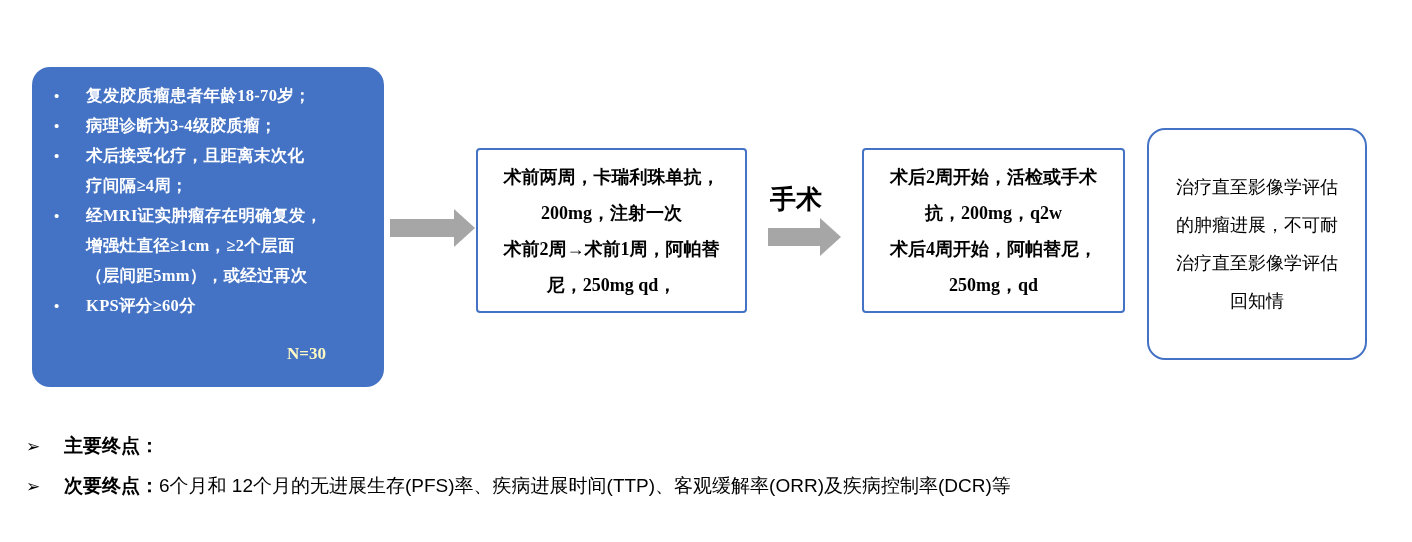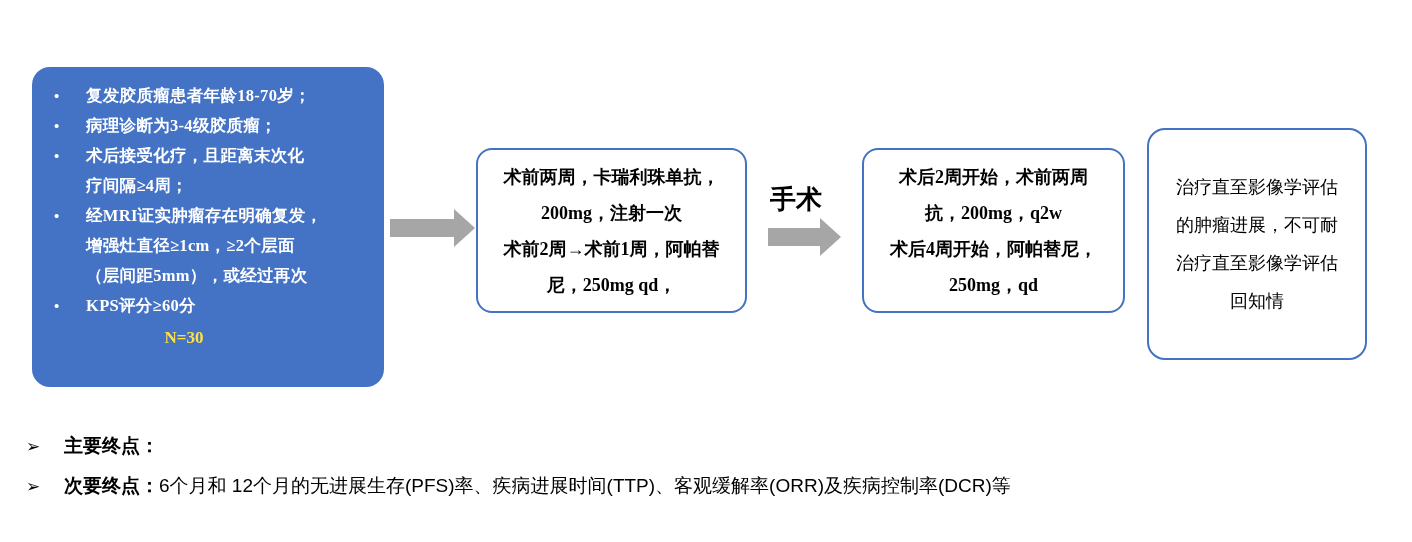--- a/index.html
+++ b/index.html
@@ -43,36 +43,36 @@
     letter-spacing: 0.3px;
   }
   .elig-item .bullet {
     position: absolute;
     left: 12px;
     top: 0;
     font-size: 15px;
     line-height: 30px;
   }
   .elig-n {
-    color: #fde047;
+    color: #fef9c3;
     font-family: "Liberation Serif", "DejaVu Serif", serif;
     font-weight: bold;
     font-size: 17px;
     line-height: 30px;
-    text-align: center;
+    text-align: right;
     padding-right: 48px;
-    margin-top: 2px;
+    margin-top: 18px;
   }
 
   
   .tx-box {
     position: absolute;
     background: #ffffff;
     border: 2.2px solid #4472C4;
-    border-radius: 16px;
+    border-radius: 4px;
     box-sizing: border-box;
     display: flex;
     flex-direction: column;
     justify-content: center;
     align-items: center;
     text-align: center;
   }
   .tx-line {
     font-family: "Liberation Serif", "DejaVu Serif", serif;
     font-weight: bold;
@@ -207,21 +207,21 @@
   <div class="tx-line">术前两周，卡瑞利珠单抗，</div>
   <div class="tx-line">200mg，注射一次</div>
   <div class="tx-line">术前2周→术前1周，阿帕替</div>
   <div class="tx-line">尼，250mg qd，</div>
 </div>
 
 <div class="surgery-label">手术</div>
 <div class="arrow" id="arrow-2"></div>
 
 <div class="tx-box" id="box-post">
-  <div class="tx-line">术后2周开始，术前两周</div>
+  <div class="tx-line">术后2周开始，活检或手术</div>
   <div class="tx-line">抗，200mg，q2w</div>
   <div class="tx-line">术后4周开始，阿帕替尼，</div>
   <div class="tx-line">250mg，qd</div>
 </div>
 
 <div class="tx-box" id="box-followup">
   <div class="fu-line">治疗直至影像学评估</div>
   <div class="fu-line">的肿瘤进展，不可耐</div>
   <div class="fu-line">治疗直至影像学评估</div>
   <div class="fu-line">回知情</div>

